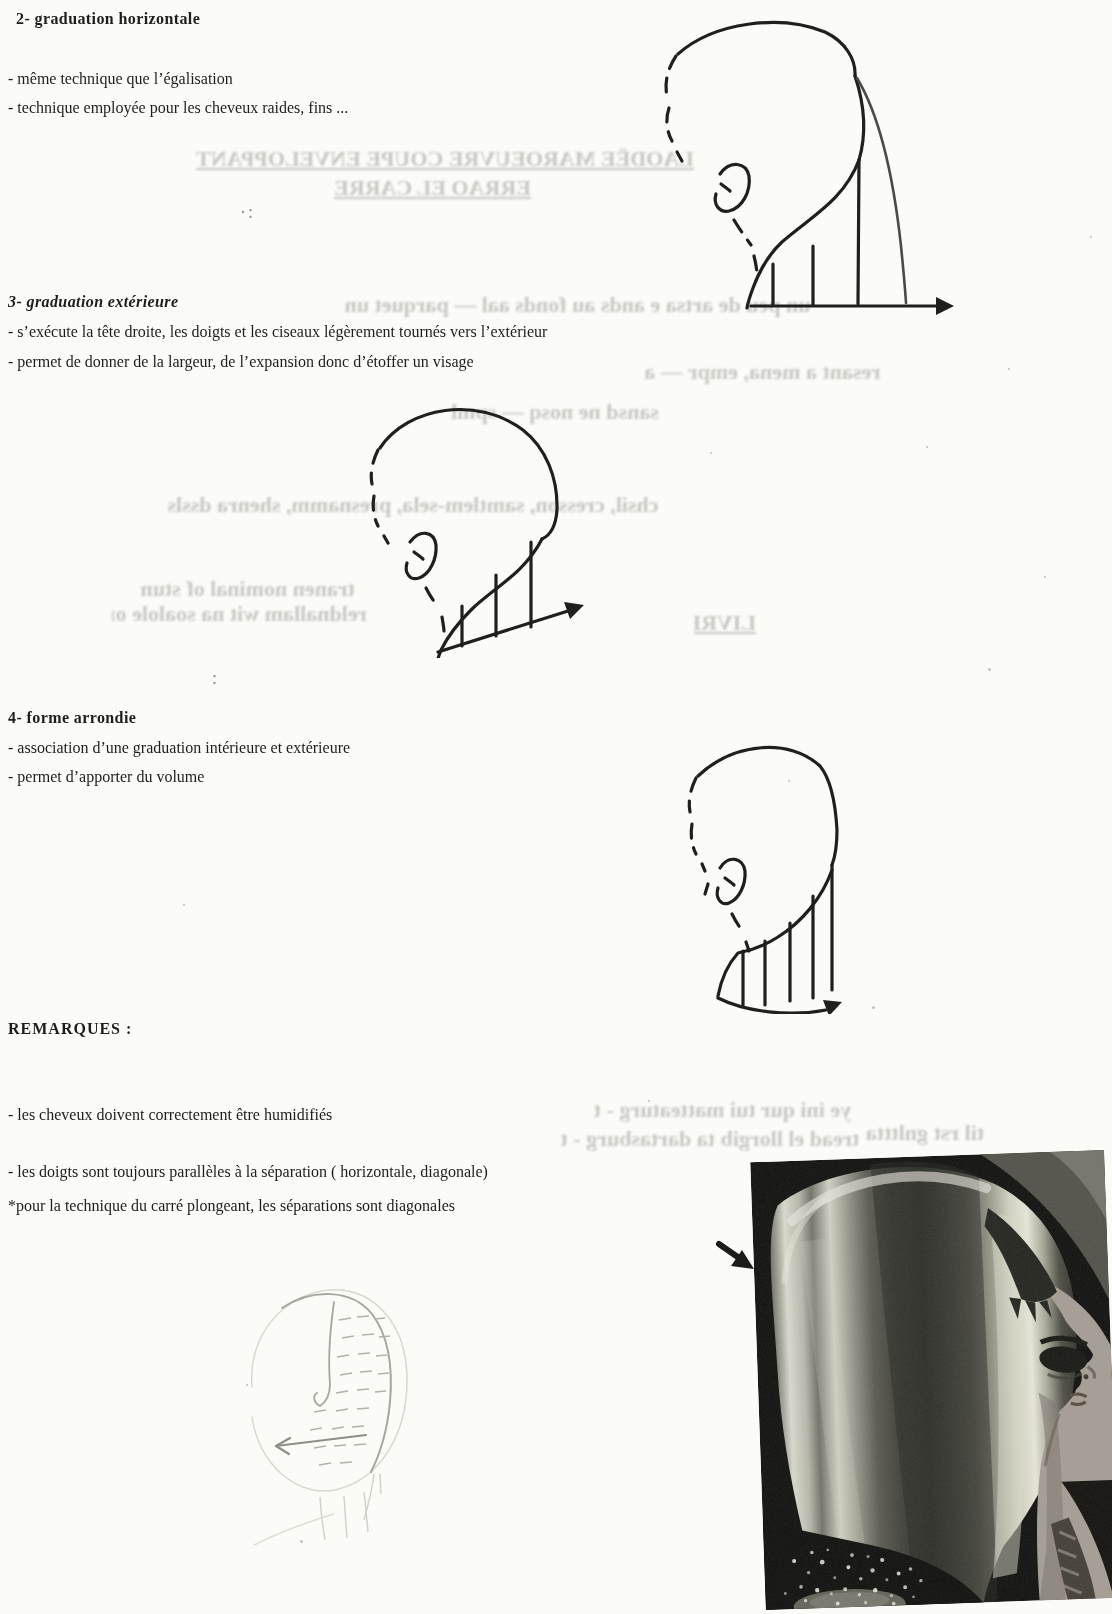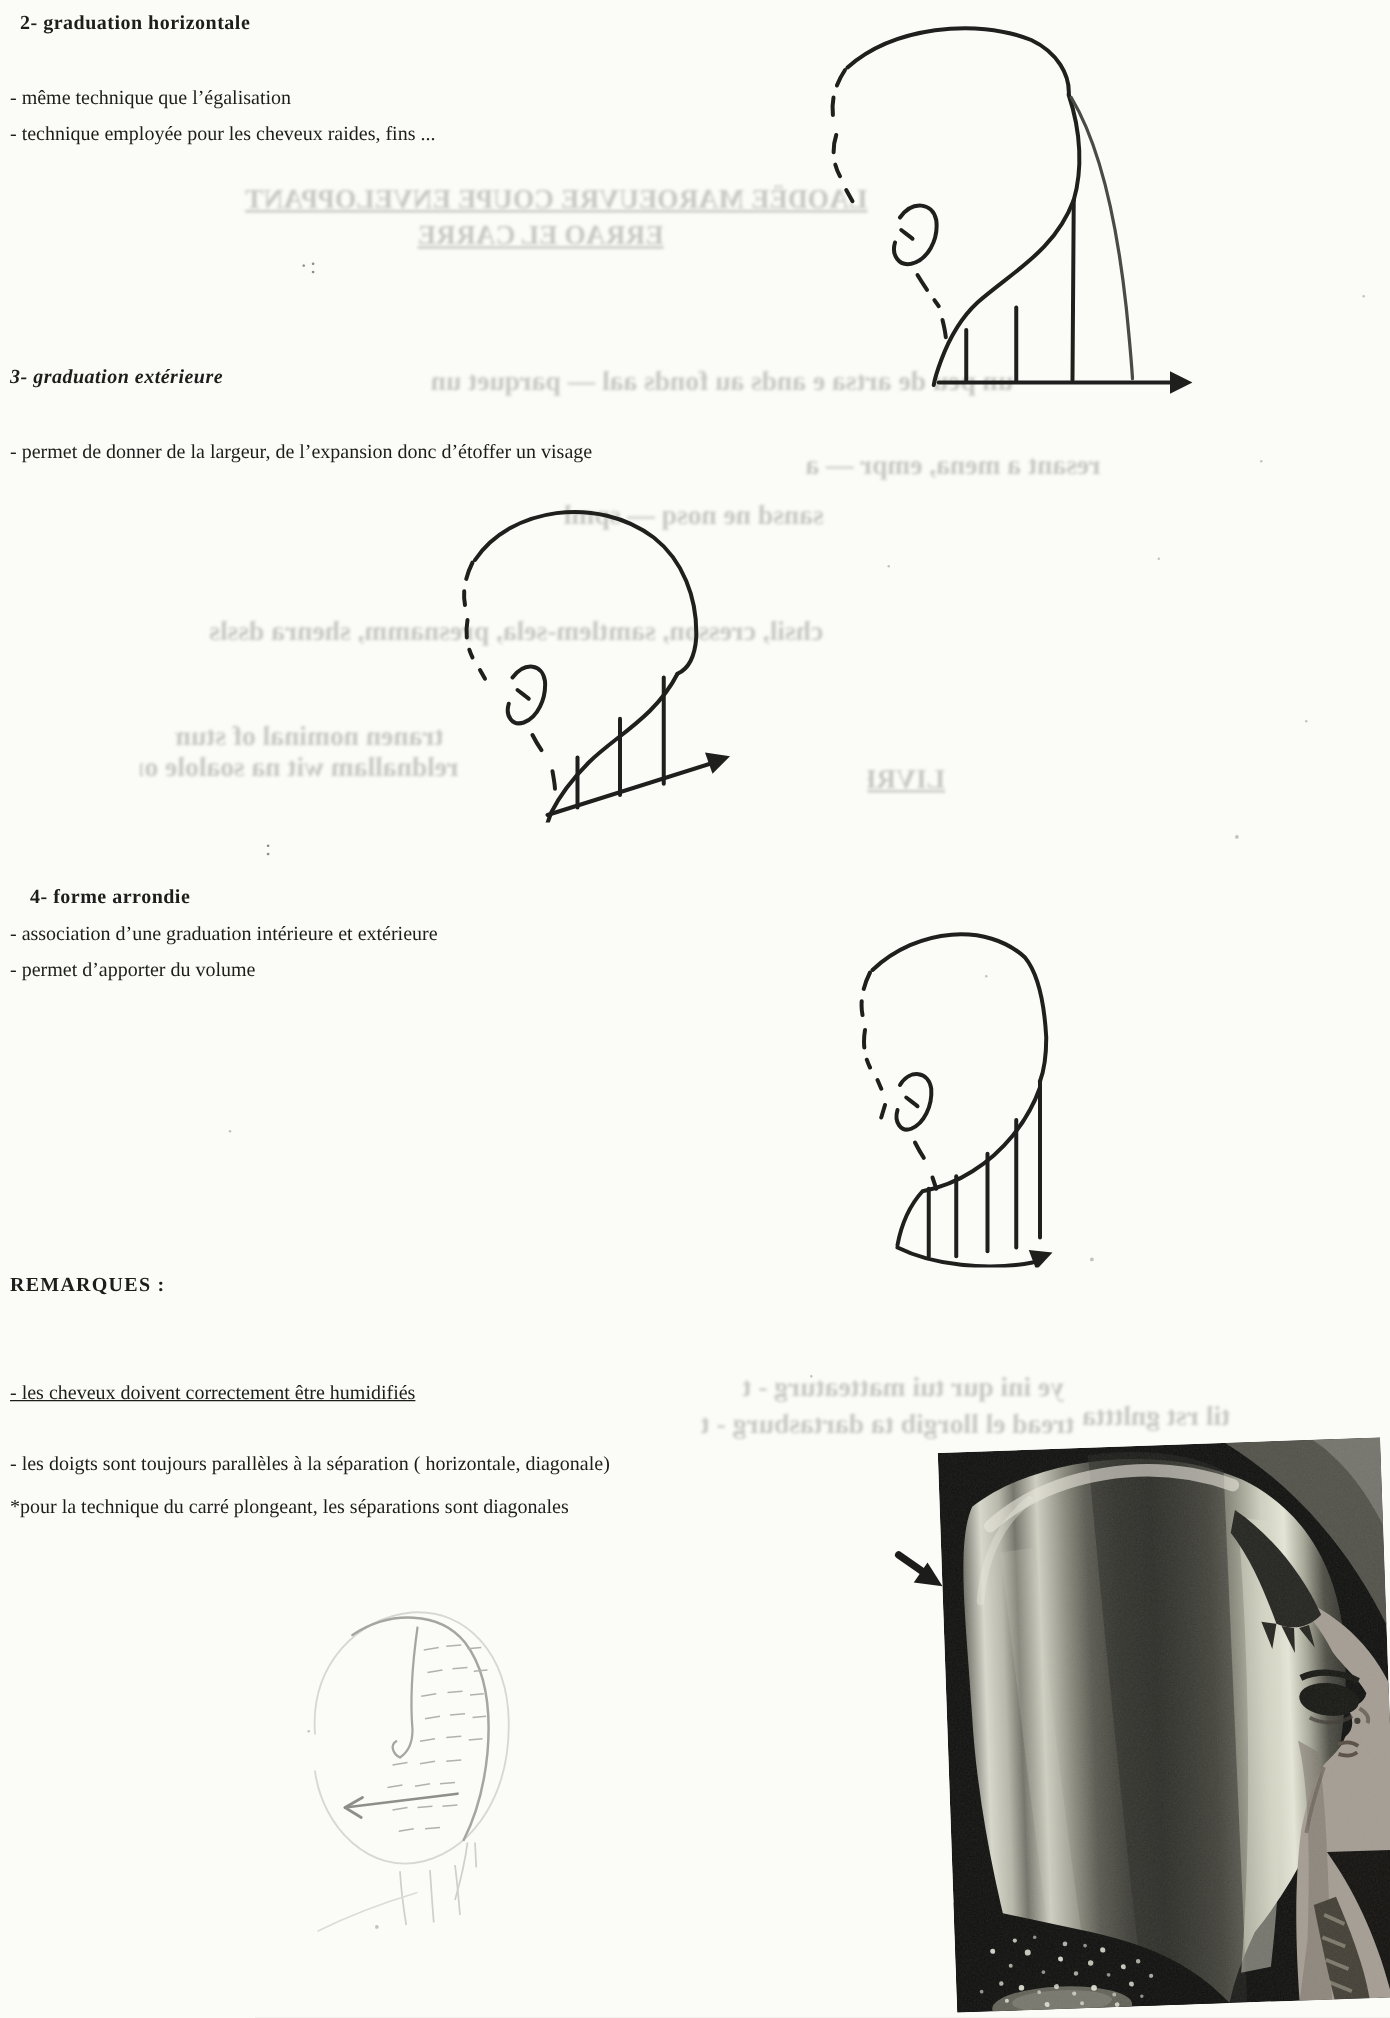--- a/index.html
+++ b/index.html
@@ -72,20 +72,21 @@
         </g>
       </g>
       <g>
         <path class="stroke" d="M129,292 L314,292"></path>
         <path d="M314,283 L332,292 L314,301 Z" fill="#1f1f1d"></path>
       </g>
     </svg>
   </div>
 
   <div class="t h" style="left:8px;top:287px;font-style:italic;">3- graduation extérieure</div>
+  <div class="t" style="left:8px;top:317px;">- s’exécute la tête droite, les doigts et les ciseaux légèrement tournés vers l’extérieur</div>
   <div class="t" style="left:8px;top:347px;">- permet de donner de la largeur, de l’expansion donc d’étoffer un visage</div>
 
   <div class="figure" style="left:330px;top:386px;width:262px;height:272px;">
     <svg width="262" height="272" viewBox="0 0 262 272">
       <g>
         <path class="stroke" d="M50,62 C78,20 148,10 193,44 C216,62 228,92 227,124 C226,138 221,149 212,153"></path>
         <path class="stroke dash" d="M48,64 C42,76 40,88 42,98 M44,110 C42,122 44,132 48,140 M54,150 L58,157"></path>
         <g>
           <path class="stroke" d="M80,156 C90,143 104,145 106,159 C107,173 100,188 89,192 C80,195 74,187 77,177"></path>
           <path class="stroke" d="M84,166 C88,169 91,171 93,173"></path>
@@ -98,21 +99,21 @@
           <path class="stroke" d="M201,156 L201,241"></path>
         </g>
       </g>
       <g>
         <path class="stroke" d="M108,266 L238,225"></path>
         <path d="M254,219 L234,216 L240,233 Z" fill="#1f1f1d"></path>
       </g>
     </svg>
   </div>
 
-  <div class="t h" style="left:24px;top:703px;">4- forme arrondie</div>
+  <div class="t h" style="left:8px;top:703px;">4- forme arrondie</div>
   <div class="t" style="left:8px;top:733px;">- association d’une graduation intérieure et extérieure</div>
   <div class="t" style="left:8px;top:762px;">- permet d’apporter du volume</div>
 
   <div class="figure" style="left:650px;top:722px;width:272px;height:292px;">
     <svg width="272" height="292" viewBox="0 0 272 292">
       <g>
         <path class="stroke" d="M48,54 C84,20 140,16 170,44 C183,60 186,90 187,108 C187,122 185,135 182,143"></path>
         <path class="stroke dash" d="M46,56 C40,68 38,80 40,90 M42,102 C40,114 42,124 46,132 M52,142 L55,149 M58,162 L55,172"></path>
         <g>
           <path class="stroke" d="M70,146 C78,133 93,135 95,149 C96,163 89,177 79,181 C71,184 65,176 68,166"></path>
@@ -129,21 +130,21 @@
         </g>
       </g>
       <g>
         <path class="stroke" d="M68,276 C96,290 140,295 176,288"></path>
         <path d="M192,280 L173,278 L179,294 Z" fill="#1f1f1d"></path>
       </g>
     </svg>
   </div>
 
   <div class="t h" style="left:8px;top:1014px;letter-spacing:1px;">REMARQUES :</div>
-  <div class="t" style="left:8px;top:1100px;text-decoration:underline;">- les cheveux doivent correctement être humidifiés</div>
+  <div class="t" style="left:8px;top:1100px;">- les cheveux doivent correctement être humidifiés</div>
   <div class="t" style="left:8px;top:1157px;">- les doigts sont toujours parallèles à la séparation ( horizontale, diagonale)</div>
   <div class="t" style="left:8px;top:1191px;">*pour la technique du carré plongeant, les séparations sont diagonales</div>
 
   <div class="figure" style="left:714px;top:1238px;width:46px;height:40px;">
     <svg width="46" height="40" viewBox="0 0 46 40">
       <path d="M5,6 L28,22" stroke="#1c1c1a" stroke-width="6" stroke-linecap="round" fill="none"></path>
       <path d="M40,31 L17,28 L28,12 Z" fill="#1c1c1a"></path>
     </svg>
   </div>
 

